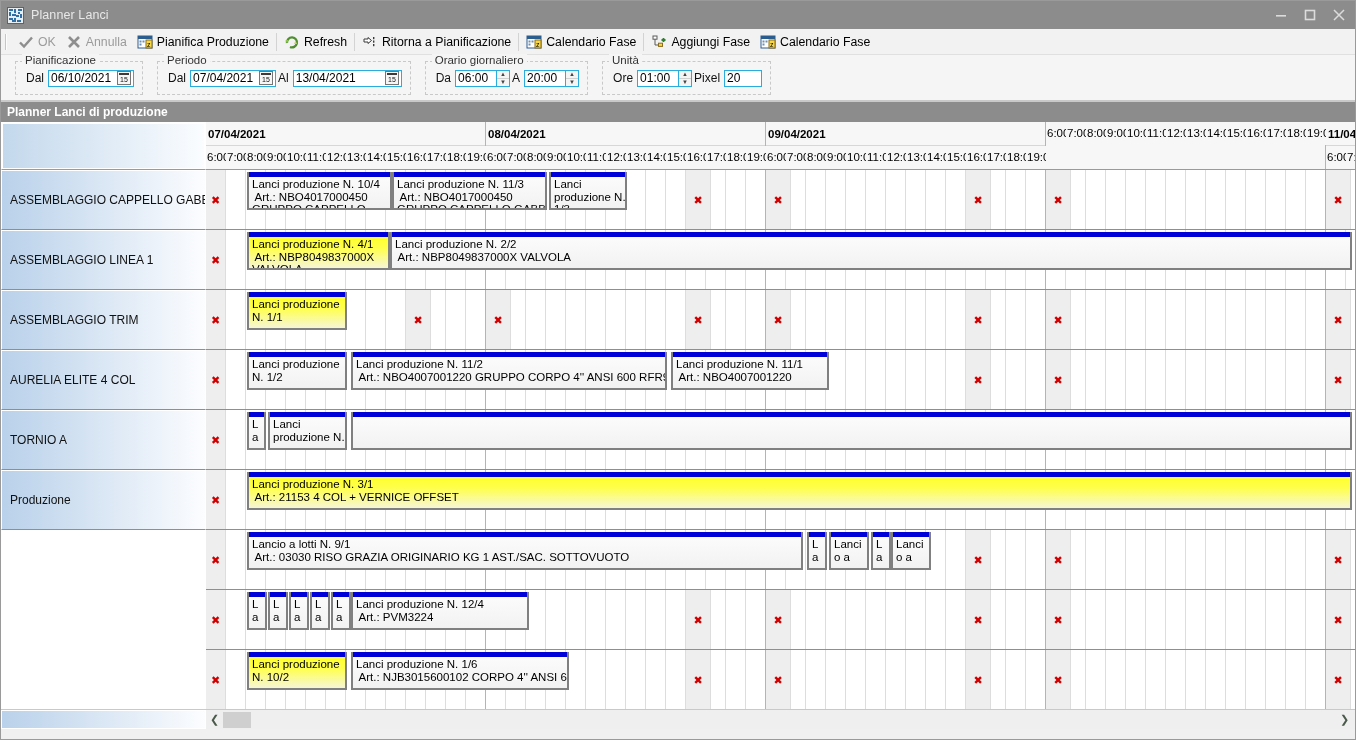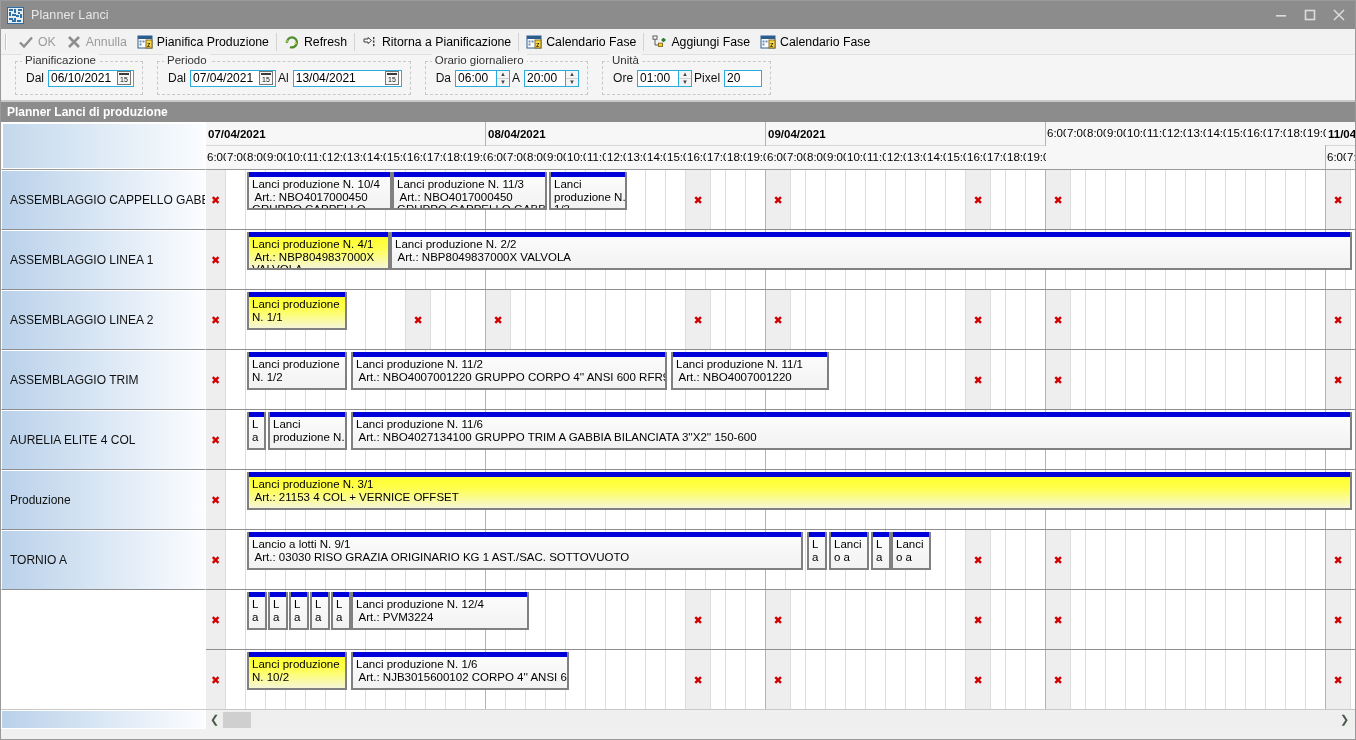--- a/index.html
+++ b/index.html
@@ -352,33 +352,30 @@
       <div class="leftcol">
         <div class="lhead"></div>
         <div id="rowlabels" style="flex:1 1 auto;overflow:hidden;">
             <div class="rowlabel" style="height: 60px;">
               <span>ASSEMBLAGGIO CAPPELLO GABBIA</span>
             </div>
             <div class="rowlabel" style="height: 60px;">
               <span>ASSEMBLAGGIO LINEA 1</span>
             </div>
             <div class="rowlabel" style="height: 60px;">
-              <span>ASSEMBLAGGIO LINEA 2</span>
-            </div>
-            <div class="rowlabel" style="height: 60px;">
               <span>ASSEMBLAGGIO TRIM</span>
             </div>
             <div class="rowlabel" style="height: 60px;">
               <span>AURELIA ELITE 4 COL</span>
             </div>
             <div class="rowlabel" style="height: 60px;">
+              <span>TORNIO A</span>
+            </div>
+            <div class="rowlabel" style="height: 60px;">
               <span>Produzione</span>
-            </div>
-            <div class="rowlabel" style="height: 60px;">
-              <span>TORNIO A</span>
             </div>
           </div>
       </div>
       <div class="rightcol">
         <div class="thead" id="thead">
             <div class="day" style="left: 0px; width: 280px;">
               <div class="day-label">07/04/2021</div>
               <div class="hours">
                 <div class="hr">6:00</div>
                 <div class="hr">7:00</div>
@@ -889,21 +886,20 @@
               <div class="bar plain" style="left:41px;width:19px;top:2px;height:38px">
                 <div class="cap"></div>
                 <div class="txt"><div>L</div><div>a</div></div>
               </div>
               <div class="bar plain" style="left:62px;width:79px;top:2px;height:38px">
                 <div class="cap"></div>
                 <div class="txt"><div>Lanci</div><div>produzione N.</div></div>
               </div>
               <div class="bar plain" style="left:145px;width:1001px;top:2px;height:38px">
                 <div class="cap"></div>
-                <div class="txt"><div>Lanci produzione N. 11/6</div><div> Art.: NBO4027134100 GRUPPO TRIM A GABBIA BILANCIATA 3''X2'' 150-600</div></div>
               </div>
             </div>
             <div class="trow" style="height: 60px;">
               <div class="cellgrid">
                 <div class="cell" style="left:0px;width:20px"></div>
                 <div class="cell" style="left:20px;width:20px"></div>
                 <div class="cell" style="left:40px;width:20px"></div>
                 <div class="cell" style="left:60px;width:20px"></div>
                 <div class="cell" style="left:80px;width:20px"></div>
                 <div class="cell" style="left:100px;width:20px"></div>

